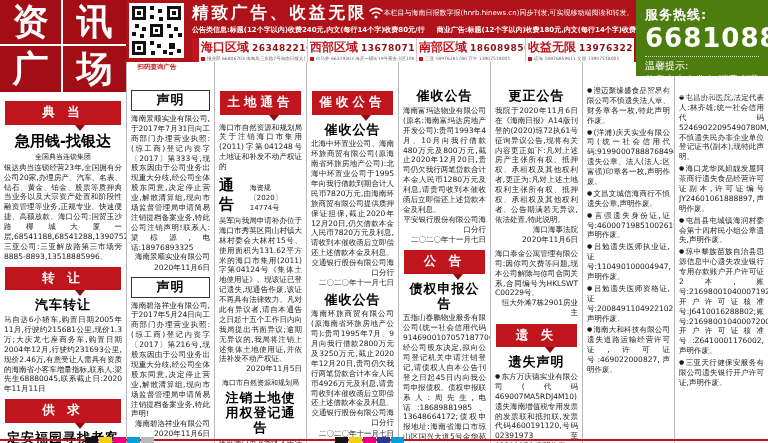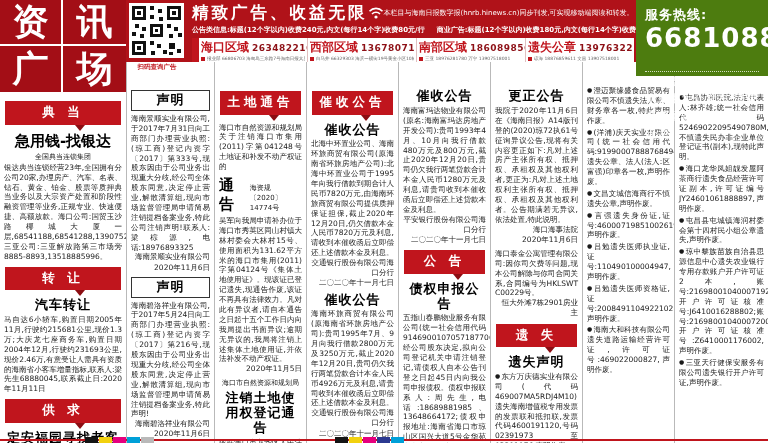--- a/index.html
+++ b/index.html
@@ -25,21 +25,21 @@
   .region{flex:1;padding:1px 2px 0;border-right:1px solid #e0c0c0;overflow:hidden;}
   .region:last-child{border-right:none;}
   .region-head{display:flex;gap:3px;align-items:baseline;color:#c0151d;font-weight:700;white-space:nowrap;}
   .region-name{font-size:12px;}
   .region-phone{font-size:9px;letter-spacing:.5px;color:#8d1016;}
   .region-row{font-size:4.5px;color:#666;line-height:1.3;white-space:nowrap;overflow:hidden;display:flex;align-items:center;gap:2px;}
   .sq{display:inline-block;width:4px;height:4px;background:#c0151d;flex:none;}
   .hotline{position:absolute;right:0;top:0;width:132px;height:76px;background:#4d7c0f;color:#fff;padding:6px 9px 0;box-sizing:border-box;z-index:5;}
   .hotline-label{font-size:13px;font-weight:700;letter-spacing:1px;}
   .hotline-number{font-size:26px;font-weight:800;letter-spacing:1px;line-height:1.1;}
-  .hotline-tip{border-top:1px dotted rgba(255,255,255,.75);margin-top:18px;padding-top:2px;font-size:12px;line-height:1.45;}
+  .hotline-tip{border-top:1px dotted rgba(255,255,255,.75);margin-top:3px;padding-top:2px;font-size:10px;line-height:1.45;}
 
   
   main{position:relative;display:grid;grid-template-columns:126px 88px 92px 92px 92px 92px 92px 94px;height:381px;overflow:hidden;background:#fff;}
   .col{padding:24px 4px 8px;overflow:hidden;box-sizing:border-box;}
   .col+.col{border-left:1px solid #b9b9b9;}
   .col-1{padding-top:34px;}
   .col-8{padding-top:31px;}
 
   .ribbon{position:relative;background:#c0151d;color:#fff;font-weight:700;text-align:center;font-size:12.5px;line-height:1;padding:5px 0 6px;margin:5px 1px 8px;letter-spacing:4px;}
   .ribbon:after{content:"";position:absolute;top:100%;left:60%;width:0;height:0;border:5px solid transparent;border-top:6px solid #8c0d12;}
@@ -159,21 +159,21 @@
           <div class="region">
             <div class="region-head">
               <span class="region-name">南部区域</span>
               <span class="region-phone">18608985609</span>
             </div>
             <div class="region-row"><span class="sq"></span>三亚 18976281780  万宁 13907518001</div>
             <div class="region-row"><span class="sq"></span>陵水 13807629619  保亭 13976856111</div>
           </div>
           <div class="region">
             <div class="region-head">
-              <span class="region-name">遗失公章</span>
+              <span class="region-name">收益无限</span>
               <span class="region-phone">13976322100</span>
             </div>
             <div class="region-row"><span class="sq"></span>琼海 18876859611  文昌 13907518001</div>
             <div class="region-row"><span class="sq"></span>定安 13907546008  屯昌 13907501800</div>
           </div>
         </div>
     </div>
 
     <div class="hotline">
       <div class="hotline-label">服务热线:</div>

